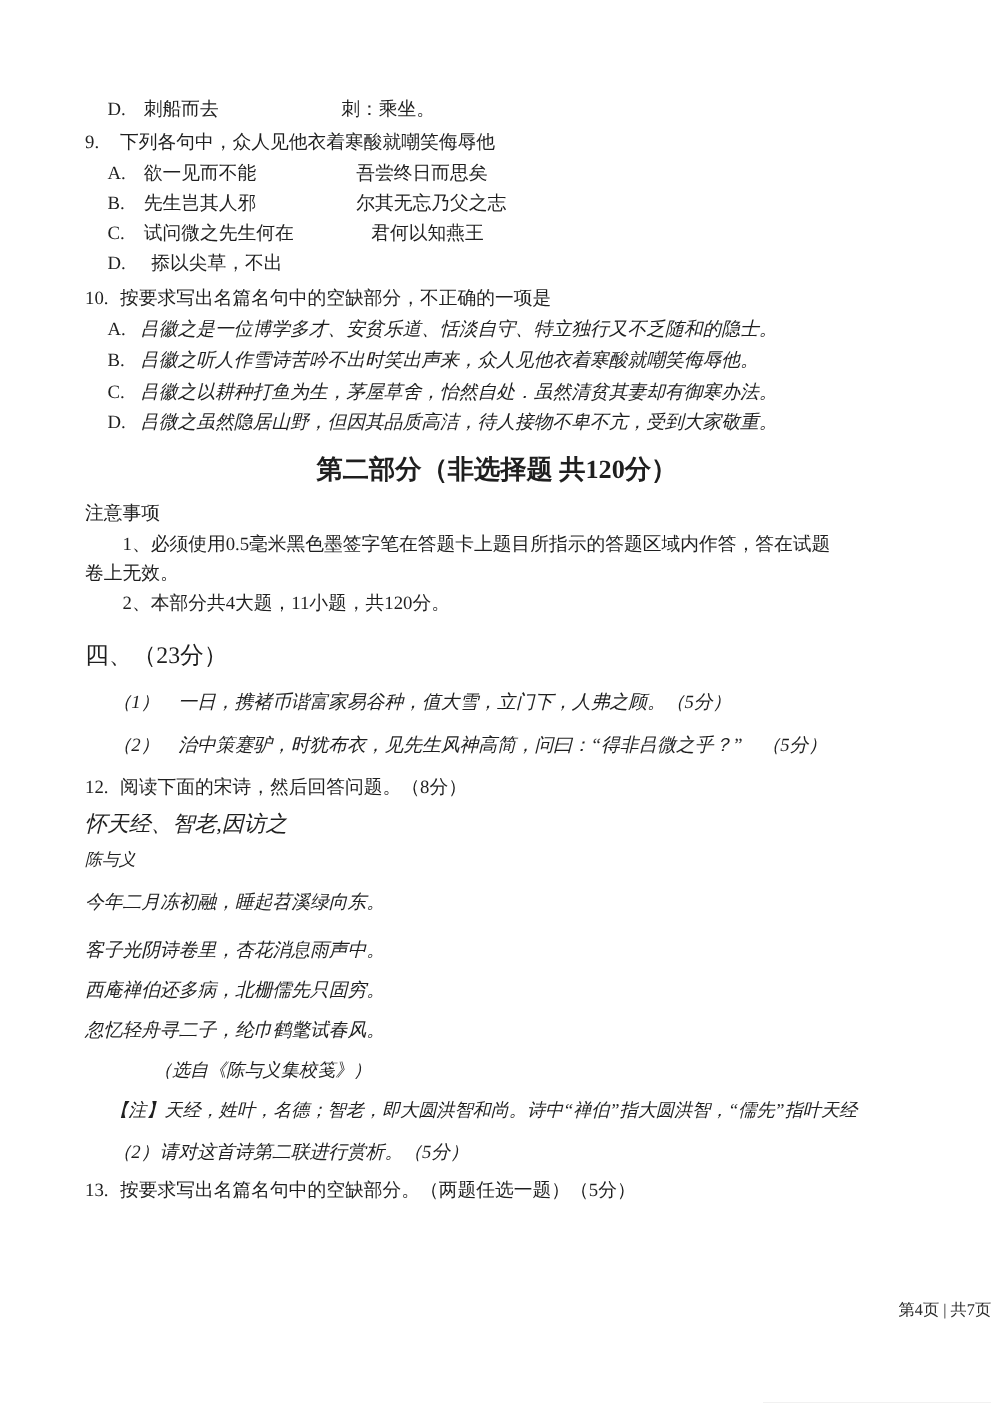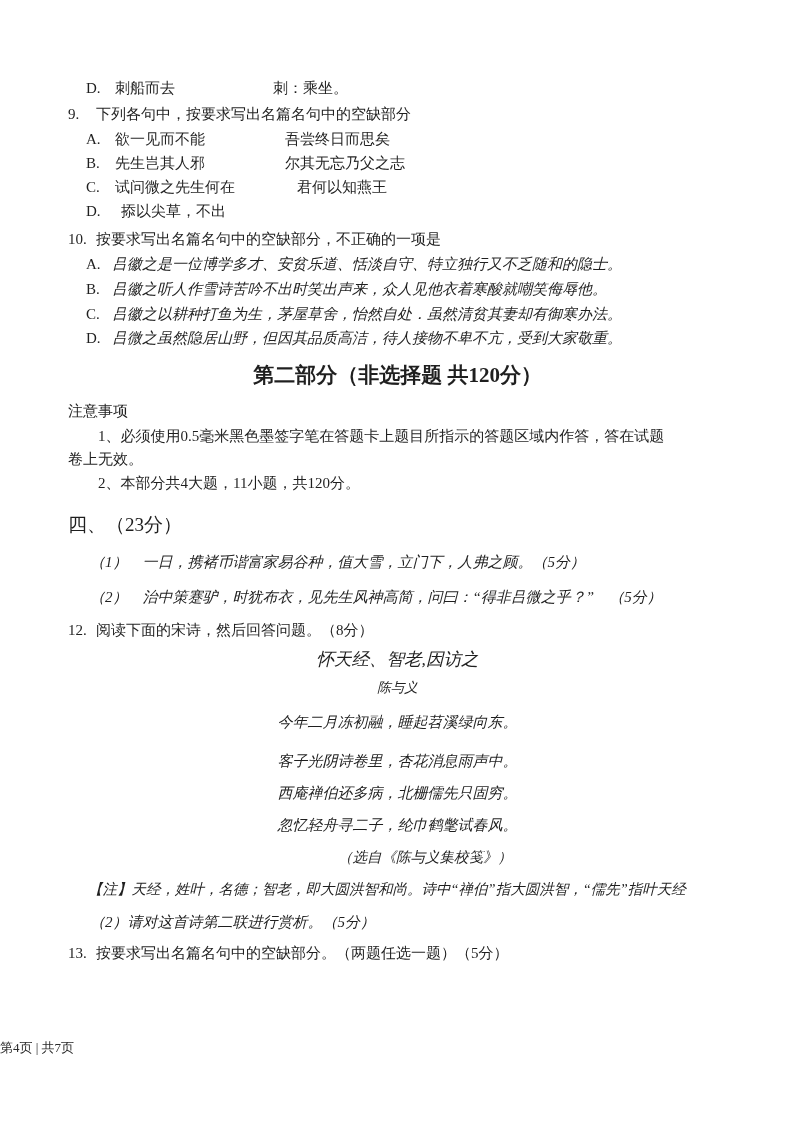--- a/index.html
+++ b/index.html
@@ -25,48 +25,48 @@
 
   .part-title { font-size:21px; line-height:30px; font-weight:bold; text-align:center; }
   .sec-title { font-size:19px; line-height:28px; font-weight:normal; }
 
   .notice-line { line-height:23.5px; }
   .indent2 { text-indent:2em; }
 
   .kai { font-style:italic; }
   .sub-row { padding-left:22px; line-height:24px;font-style:italic; }
 
-  .poem { text-align:center; }
+  .poem { }
   .poem-title { font-size:17.5px; line-height:26px; }
   .poem-author { font-size:13.5px; line-height:20px; }
   .poem-line { font-size:15px; line-height:24px; }
   .poem-source { font-size:14.5px; line-height:22px; padding-left:55px; }
 
   .note-line { padding-left:20px; font-size:14.5px; line-height:22px; }
 
   .footer {
     position:absolute; top:1039px; left:0; width:100%;
-    text-align:left; font-size:13px; color:#2a2a2a;
+    text-align:right; font-size:13px; color:#2a2a2a;
   }
 </style>
 </head>
 <body>
 
 <div class="page">
   <div class="content">
 
     <div class="row opt-row">
       <span class="opt-label">D.</span>
       <span class="col-left narrow">刺船而去</span>
       <span class="col-right">刺：乘坐。</span>
     </div>
 
     <div class="stem-row" style="margin-top:3px">
       <span class="q-num">9.</span>
-      <span class="q-text">下列各句中，按要求写出名篇名句中的空缺部分</span>
+      <span class="q-text">下列各句中，众人见他衣着寒酸就嘲笑侮辱他</span>
     </div>
     <div class="row opt-row" style="margin-top:2px">
       <span class="opt-label">A.</span>
       <span class="col-left">欲一见而不能</span>
       <span class="col-right">吾尝终日而思矣</span>
     </div>
     <div class="row opt-row" style="margin-top:1px">
       <span class="opt-label">B.</span>
       <span class="col-left">先生岂其人邪</span>
       <span class="col-right">尔其无忘乃父之志</span>

